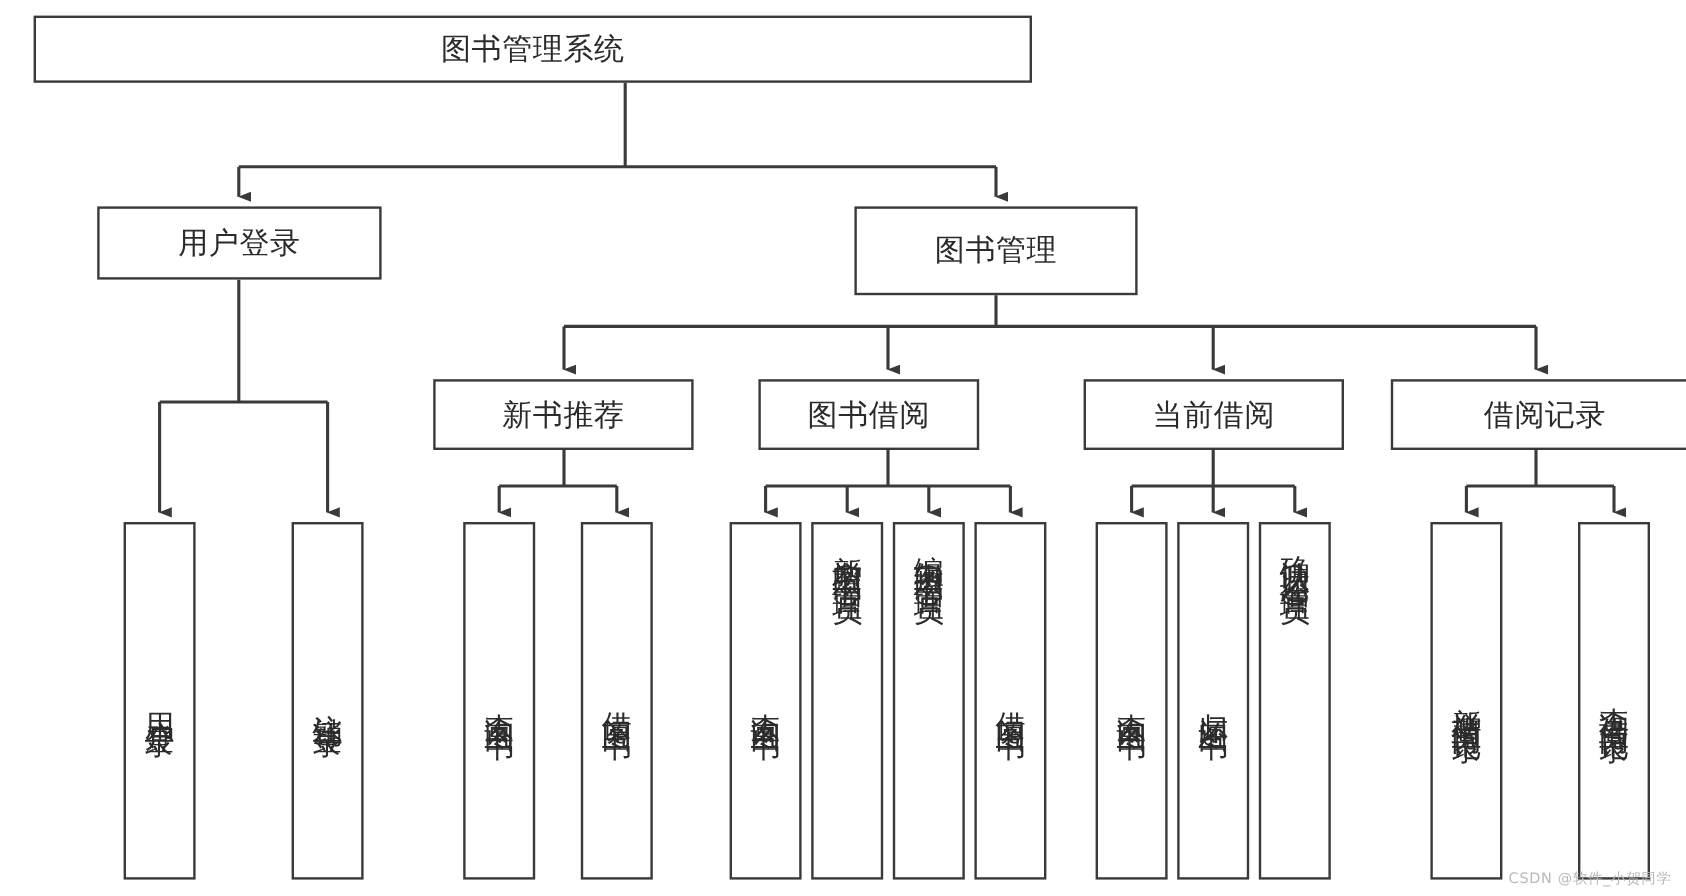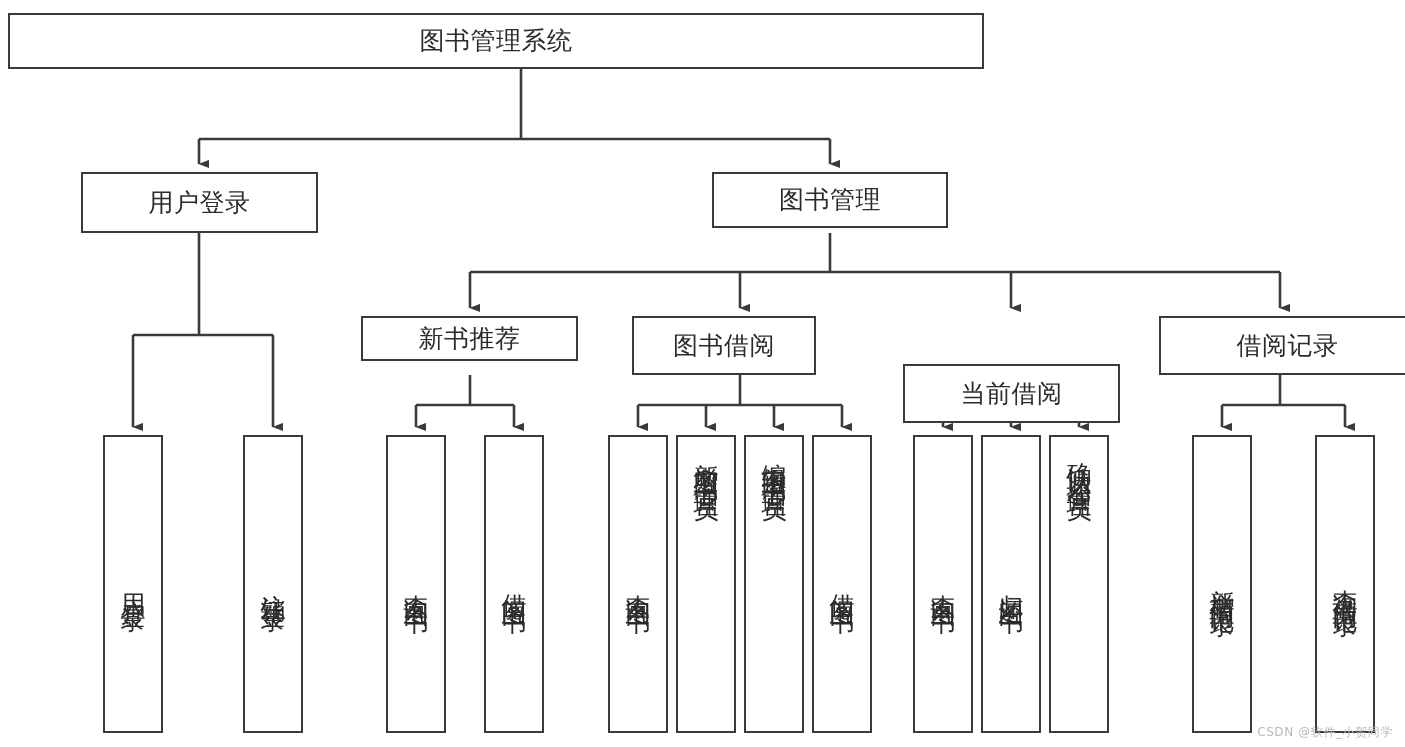--- a/index.html
+++ b/index.html
@@ -128,41 +128,41 @@
       <path d="M 1011 405 L 1011 427" marker-end="url(#arrowhead)"></path>
       <path d="M 1079 405 L 1079 427" marker-end="url(#arrowhead)"></path>
 
       <path d="M 1280 375 L 1280 405"></path>
       <path d="M 1222 405 L 1345 405"></path>
       <path d="M 1222 405 L 1222 427" marker-end="url(#arrowhead)"></path>
       <path d="M 1345 405 L 1345 427" marker-end="url(#arrowhead)"></path>
     </g>
   </svg>
 
-  <div class="node root horizontal" style="left:8px; top:13px; width:976px; height:56px;">
+  <div class="node root horizontal" style="left:28px; top:13px; width:832px; height:56px;">
     <span class="node-label">图书管理系统</span>
   </div>
 
   <div class="node horizontal" style="left:81px; top:172px; width:237px; height:61px;">
     <span class="node-label">用户登录</span>
   </div>
 
-  <div class="node horizontal" style="left:712px; top:172px; width:236px; height:56px;">
+  <div class="node horizontal" style="left:712px; top:172px; width:236px; height:74px;">
     <span class="node-label">图书管理</span>
   </div>
 
-  <div class="node horizontal" style="left:361px; top:316px; width:217px; height:45px;">
+  <div class="node horizontal" style="left:361px; top:316px; width:217px; height:59px;">
     <span class="node-label">新书推荐</span>
   </div>
 
   <div class="node horizontal" style="left:632px; top:316px; width:184px; height:59px;">
     <span class="node-label">图书借阅</span>
   </div>
 
-  <div class="node horizontal" style="left:903px; top:316px; width:217px; height:59px;margin-top:48px;">
+  <div class="node horizontal" style="left:903px; top:316px; width:217px; height:59px;">
     <span class="node-label">当前借阅</span>
   </div>
 
   <div class="node horizontal" style="left:1159px; top:316px; width:257px; height:59px;">
     <span class="node-label">借阅记录</span>
   </div>
 
   <div class="node vertical centered" style="left:103px; top:435px; width:60px; height:298px;">
     <span class="node-label">用户登录</span>
   </div>

